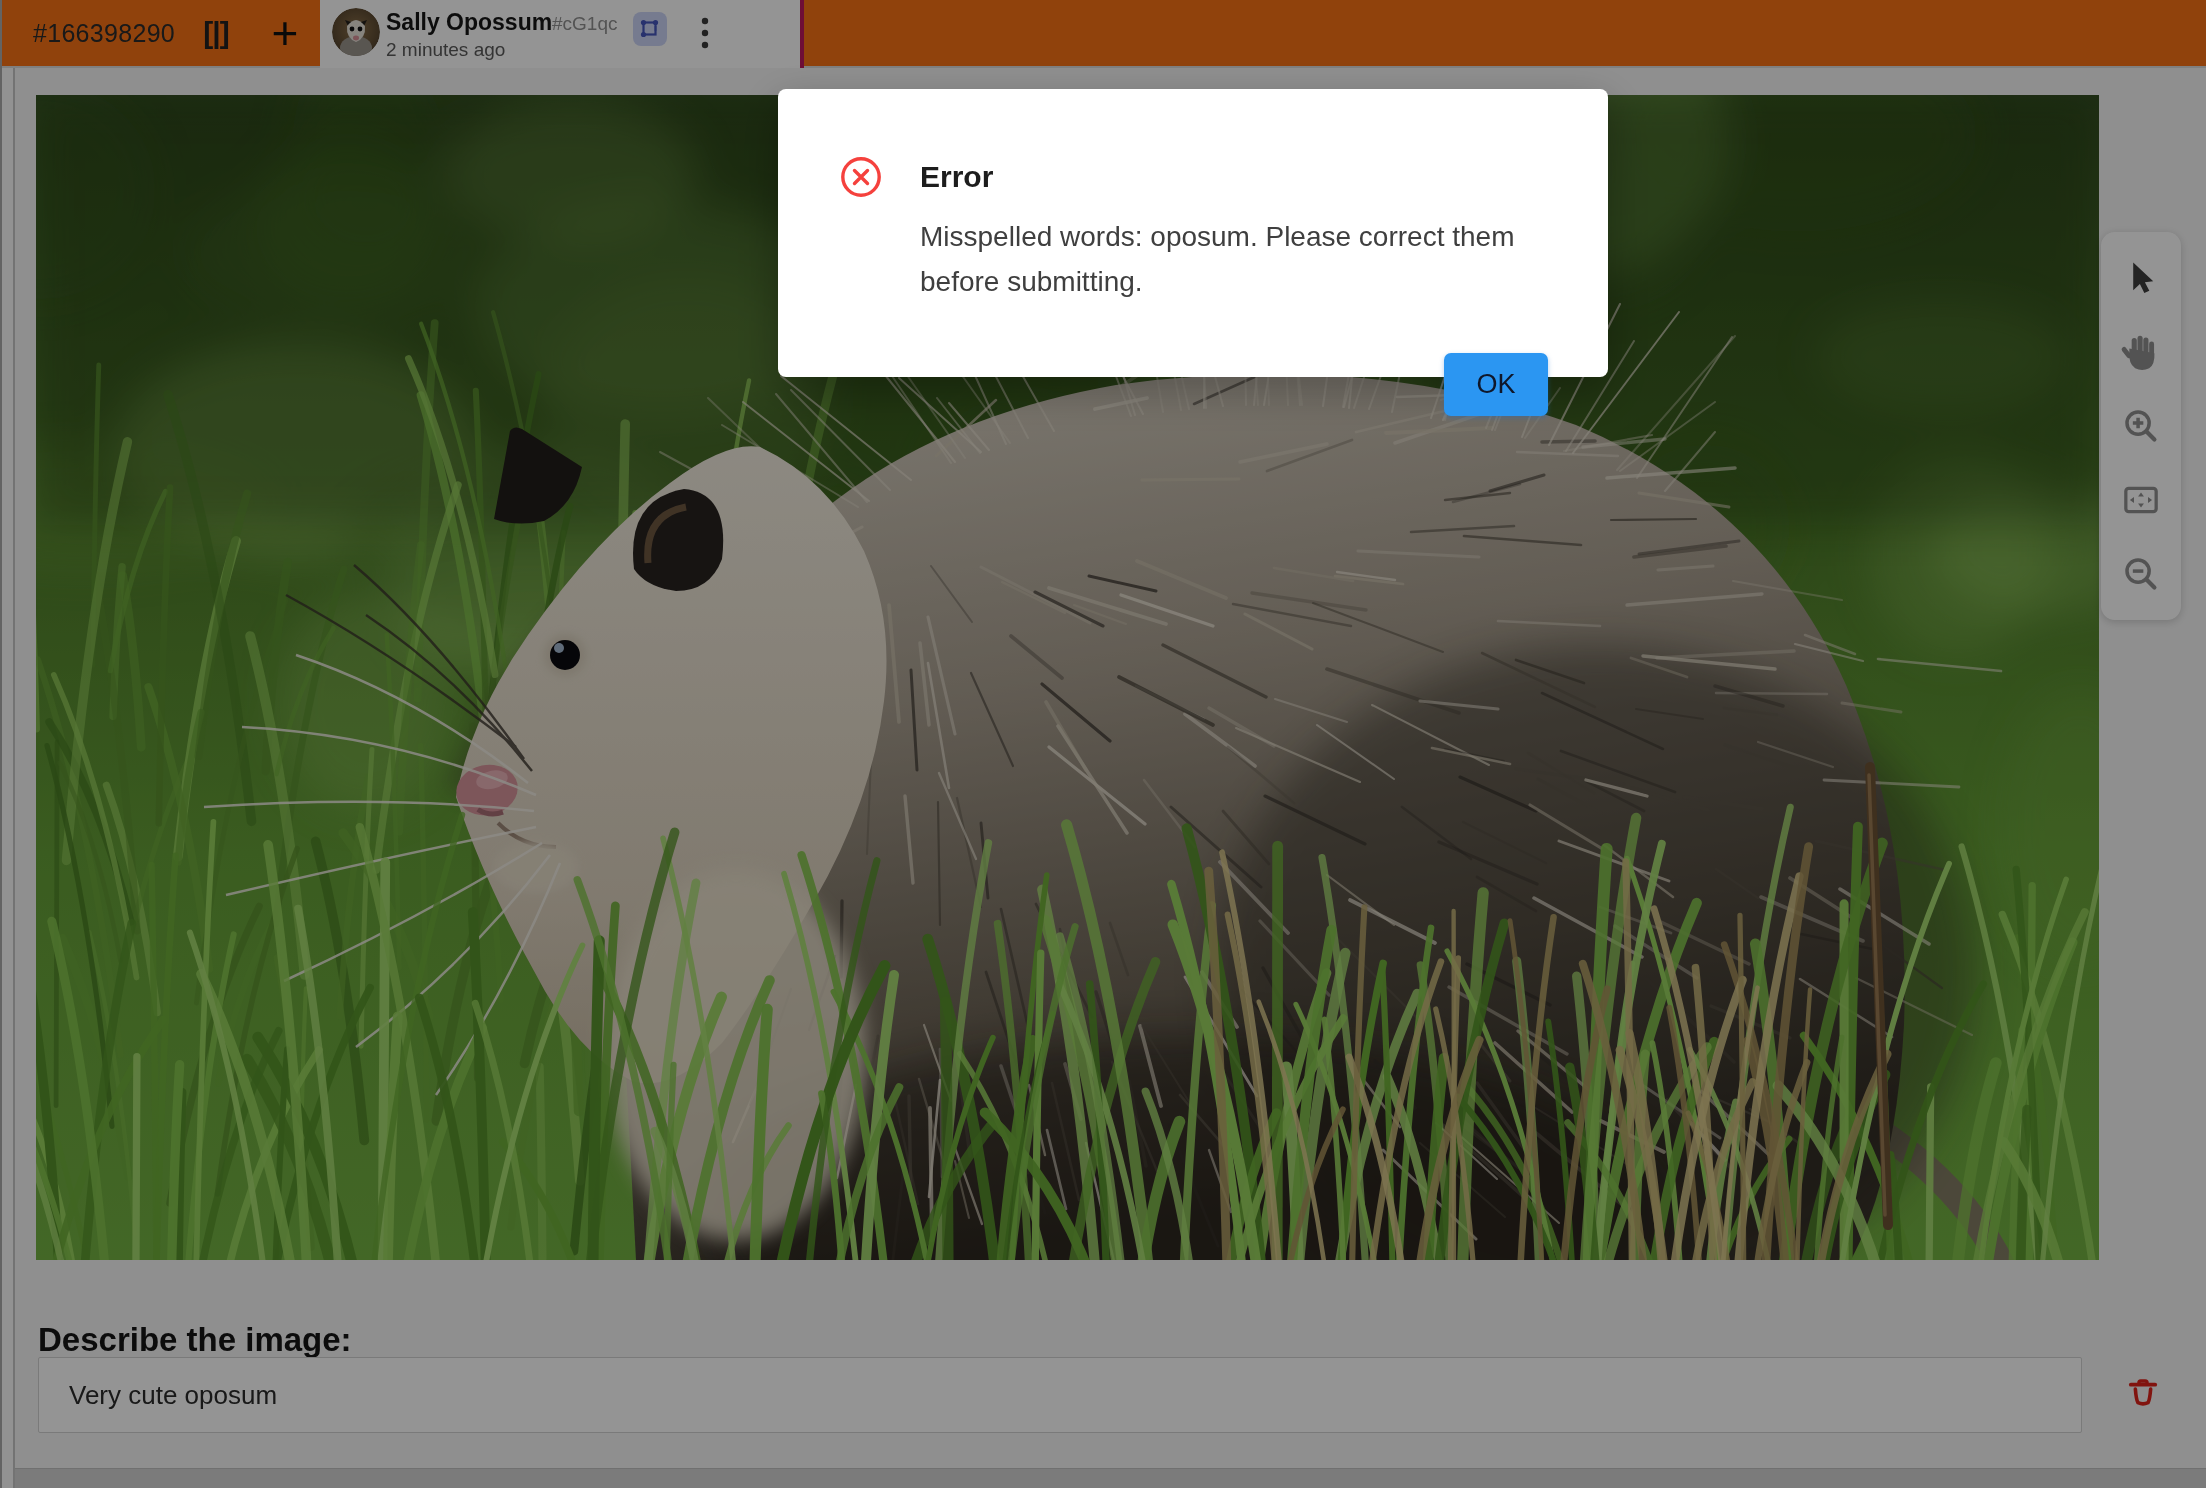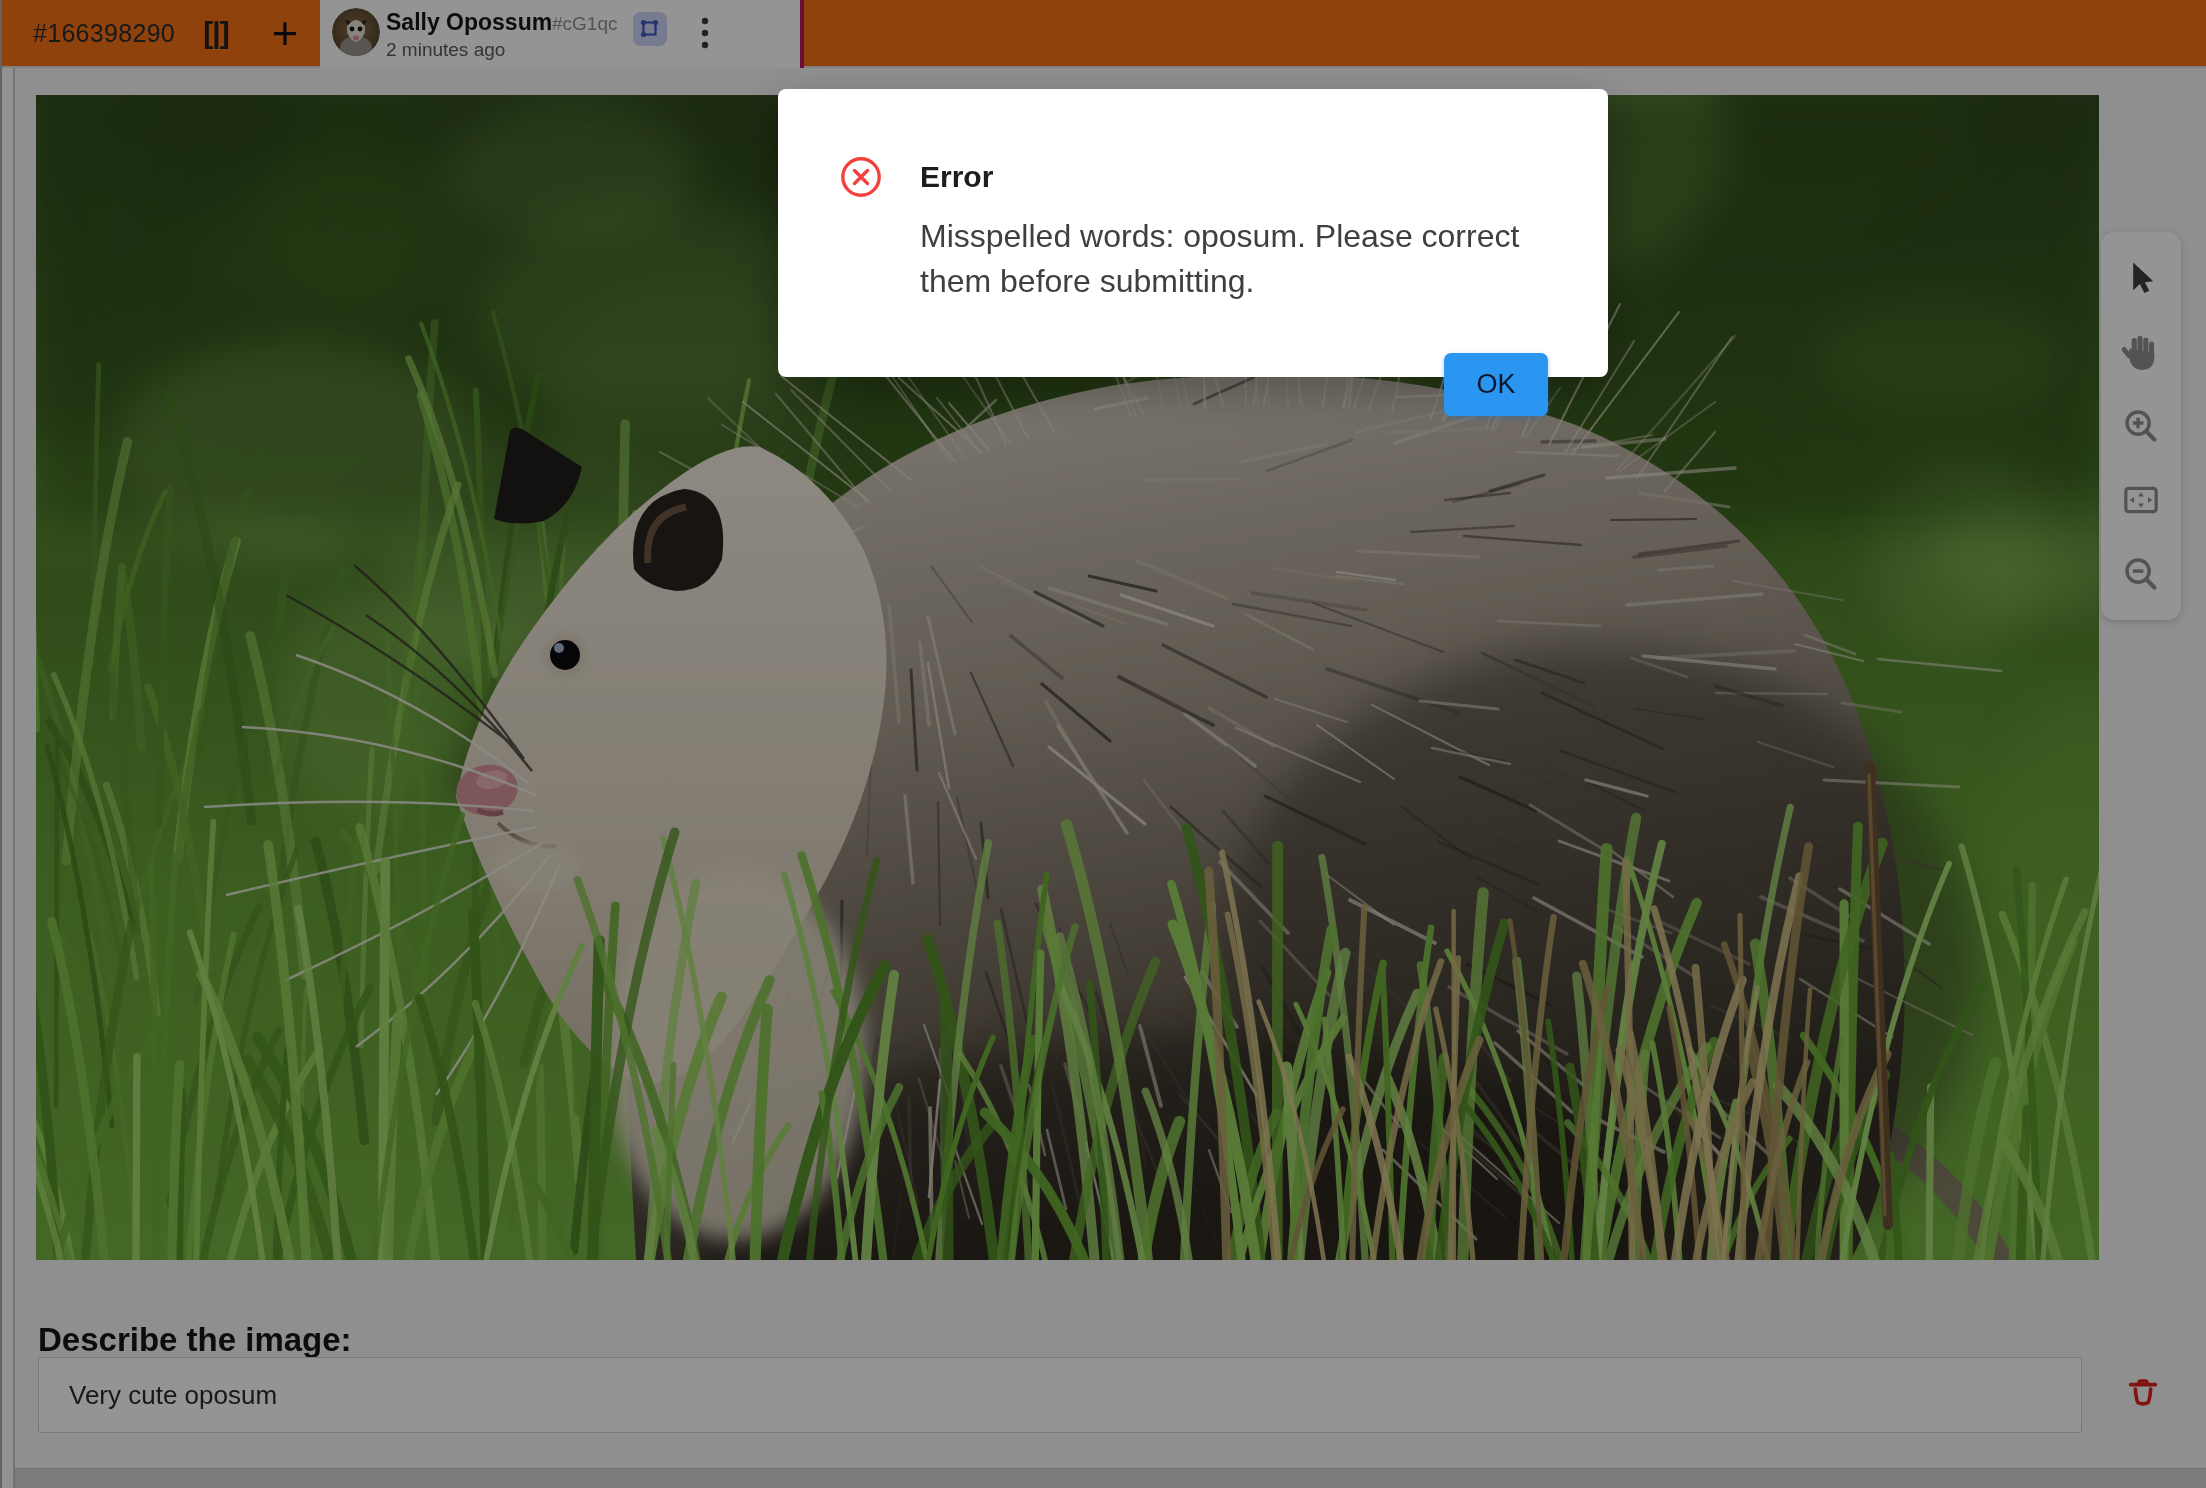--- a/index.html
+++ b/index.html
@@ -40,21 +40,21 @@
   .describe-input{left:38px;top:1357px;width:2044px;height:76px;border:1px solid #d2d2d2;border-radius:2px;background:#fff;padding:0 30px;font-size:26px;color:#2c2c2c;outline:none;}
   .trash-btn{left:2118px;top:1370px;width:50px;height:50px;}
 
   .footer-strip{left:0;top:1468px;width:2206px;height:20px;background:#d4d4d4;border-top:1px solid #c2c2c2;}
 
   
   .mask{left:0;top:0;width:2206px;height:1488px;background:rgba(0,0,0,0.42);z-index:40;}
   .modal{left:778px;top:89px;width:830px;height:288px;background:#ffffff;border-radius:8px;box-shadow:0 14px 44px rgba(0,0,0,.28);z-index:50;}
   .modal-icon{left:62px;top:67px;width:42px;height:42px;}
   .modal-title{left:142px;top:66px;font-size:30px;font-weight:700;color:#1d1d1d;line-height:44px;}
-  .modal-message{left:142px;top:125px;width:620px;font-size:32px;line-height:45px;color:#3f3f3f;}
+  .modal-message{left:142px;top:125px;width:620px;font-size:28px;line-height:45px;color:#3f3f3f;}
   .ok-btn{left:666px;top:264px;width:104px;height:63px;border:none;border-radius:7px;background:#2b96f2;color:#0f172a;font-size:27px;font-weight:500;cursor:pointer;box-shadow:0 2px 5px rgba(30,110,200,.35);}
 </style>
 </head>
 <body>
 
 <div class="app">
 
   <div class="abs topbar">
     <div class="abs task-id">#166398290</div>
     <button class="abs icon-btn regions-btn">

